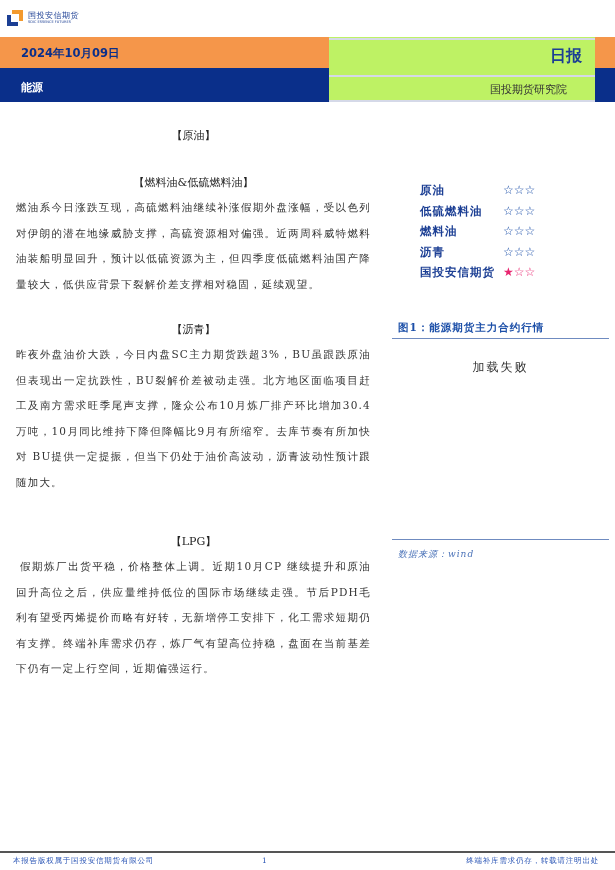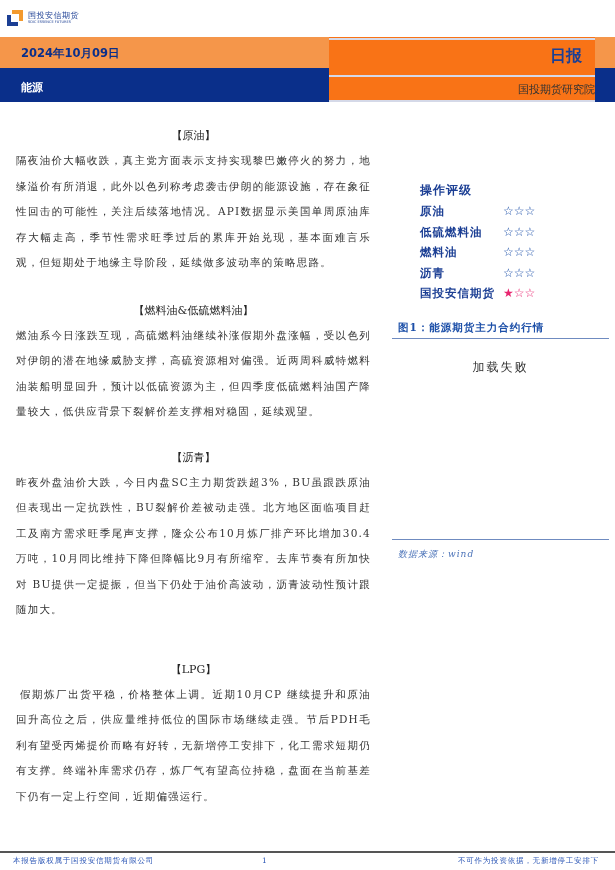--- a/index.html
+++ b/index.html
@@ -12,26 +12,26 @@
   .logo-mark .blue { position: absolute; left: 0; bottom: 0; width: 11px; height: 11px; border-left: 4px solid #1c3f94; border-bottom: 4px solid #1c3f94; box-sizing: border-box; }
   .logo-mark .orange { position: absolute; right: 0; top: 0; width: 11px; height: 11px; border-right: 4px solid #f39a2e; border-top: 4px solid #f39a2e; box-sizing: border-box; }
   .logo-text { display: flex; flex-direction: column; line-height: 1; }
   .logo-cn { font-family: "DejaVu Sans", sans-serif; font-size: 8px; color: #1c3f94; letter-spacing: 0.5px; }
   .logo-en { font-family: "DejaVu Sans", sans-serif; font-size: 3.5px; color: #1c3f94; margin-top: 1px; }
 
   .bar-orange { position: absolute; left: 0; top: 37px; width: 615px; height: 31px; background: #f5964a; }
   .bar-blue { position: absolute; left: 0; top: 68px; width: 615px; height: 34px; background: #0a2f8a; }
   .date { position: absolute; left: 21px; top: 46px; font-family: "DejaVu Sans", sans-serif; font-weight: bold; font-size: 11.5px; color: #0a2f8a; }
   .sector { position: absolute; left: 21px; top: 80px; font-family: Liberation Serif, serif; font-weight: bold; font-size: 11px; color: #ffffff; }
-  .hdr-box { position: absolute; left: 329px; top: 37px; width: 266px; height: 65px; background: #f97316; }
+  .hdr-box { position: absolute; left: 329px; top: 37px; width: 266px; height: 65px; background: #bef264; }
   .hdr-box .l1 { position: absolute; left: 0; right: 0; top: 1px; height: 2px; background: #d5d9e8; }
   .hdr-box .l2 { position: absolute; left: 0; right: 0; top: 38px; height: 2px; background: #d5d9e8; }
   .hdr-box .l3 { position: absolute; left: 0; right: 0; bottom: 0; height: 2px; background: #d5d9e8; }
   .report-type { position: absolute; right: 13px; top: 9px; font-family: "DejaVu Sans", sans-serif; font-weight: bold; font-size: 16px; color: #1c3f94; }
-  .institute { position: absolute; right: 0; top: 45px; font-family: "DejaVu Sans", sans-serif; font-size: 11px; color: #333; }
+  .institute { position: absolute; right: 28px; top: 45px; font-family: "DejaVu Sans", sans-serif; font-size: 11px; color: #333; }
 
   .left-col { position: absolute; left: 16px; top: 123px; width: 355px; }
   .section { margin-bottom: 14px; }
   .section-title { font-size: 11px; color: #222; line-height: 25px; text-align: center; }
   .section-body { font-size: 10.5px; color: #333; line-height: 25.5px; letter-spacing: 1.2px; text-align: justify; margin: 0; }
   .section-body.indent { text-indent: 4px; }
 
   .rating { position: absolute; left: 420px; top: 180px; }
   .rating-title { font-size: 12px; color: #1c3f94; font-weight: bold; line-height: 21px; letter-spacing: 1px; }
   .rating-row { display: flex; line-height: 20.5px; }
@@ -76,38 +76,36 @@
   <div class="l1"></div>
     <div class="l2"></div>
     <div class="l3"></div>
   <div class="report-type">日报</div>
   <div class="institute">国投期货研究院</div>
 </div>
 
 <div class="left-col">
   <div class="section">
     <div class="section-title">【原油】</div>
-    <p class="section-body">隔夜油价大幅收跌，真主党方面表示支持实现黎巴嫩停火的努力，地缘溢价有所消退，此外以色列称考虑袭击伊朗的能源设施，存在象征性回击的可能性，关注后续落地情况。API数据显示美国单周原油库存大幅走高，季节性需求旺季过后的累库开始兑现，基本面难言乐观，但短期处于地缘主导阶段，延续做多波动率的策略思路。</p>
   </div>
   <div class="section" style="margin-top:22px;">
     <div class="section-title">【燃料油&amp;低硫燃料油】</div>
     <p class="section-body">燃油系今日涨跌互现，高硫燃料油继续补涨假期外盘涨幅，受以色列对伊朗的潜在地缘威胁支撑，高硫资源相对偏强。近两周科威特燃料油装船明显回升，预计以低硫资源为主，但四季度低硫燃料油国产降量较大，低供应背景下裂解价差支撑相对稳固，延续观望。</p>
   </div>
   <div class="section" style="margin-top:20px;">
     <div class="section-title">【沥青】</div>
     <p class="section-body">昨夜外盘油价大跌，今日内盘SC主力期货跌超3%，BU虽跟跌原油但表现出一定抗跌性，BU裂解价差被动走强。北方地区面临项目赶工及南方需求旺季尾声支撑，隆众公布10月炼厂排产环比增加30.4万吨，10月同比维持下降但降幅比9月有所缩窄。去库节奏有所加快对 BU提供一定提振，但当下仍处于油价高波动，沥青波动性预计跟随加大。</p>
   </div>
   <div class="section" style="margin-top:34px;">
     <div class="section-title">【LPG】</div>
     <p class="section-body indent">假期炼厂出货平稳，价格整体上调。近期10月CP 继续提升和原油回升高位之后，供应量维持低位的国际市场继续走强。节后PDH毛利有望受丙烯提价而略有好转，无新增停工安排下，化工需求短期仍有支撑。终端补库需求仍存，炼厂气有望高位持稳，盘面在当前基差下仍有一定上行空间，近期偏强运行。</p>
   </div>
 </div>
 
 <div class="rating">
-  <div class="rating-title">操作评级</div>
   <div class="rating-row">
     <span class="rating-name">原油</span>
     <span class="rating-stars"><span class="star-empty">☆☆☆</span></span>
   </div>
   <div class="rating-row">
     <span class="rating-name">低硫燃料油</span>
     <span class="rating-stars"><span class="star-empty">☆☆☆</span></span>
   </div>
   <div class="rating-row">
     <span class="rating-name">燃料油</span>
@@ -129,13 +127,13 @@
   <div class="fig-body">
     <div class="fig-fail">加载失败</div>
   </div>
   <div class="fig-line2"></div>
   <div class="fig-source">数据来源：wind</div>
 </div>
 
 <div class="footer-line"></div>
 <div class="footer-left">本报告版权属于国投安信期货有限公司</div>
 <div class="footer-page">1</div>
-<div class="footer-right">不可作为投资依据，无新增停工安排下</div>
+<div class="footer-right">终端补库需求仍存，转载请注明出处</div>
 
 </body></html>

